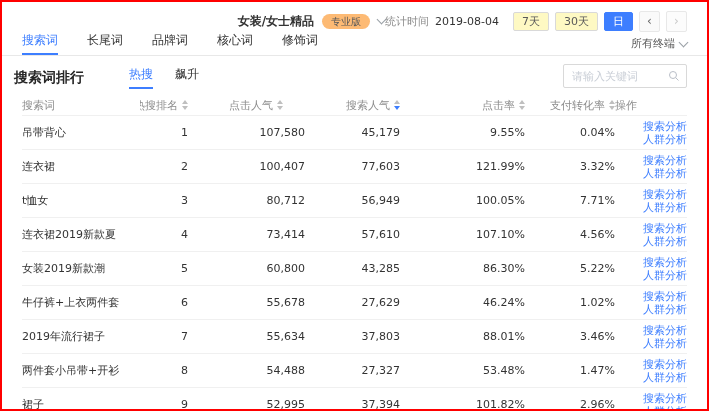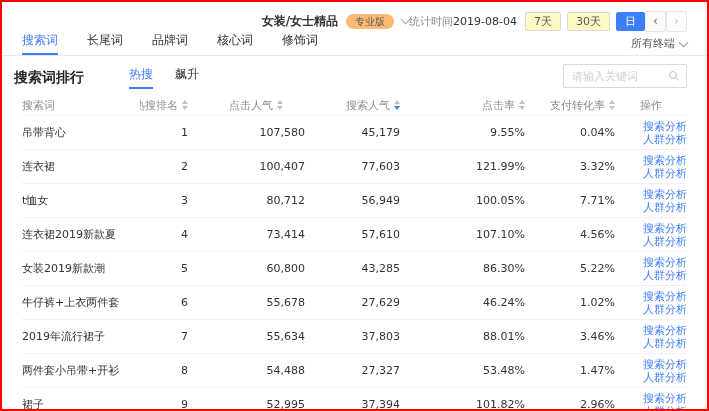--- a/index.html
+++ b/index.html
@@ -10,21 +10,21 @@
   }
   
   .topbar{display:flex;align-items:center;justify-content:flex-end;
     padding:8px 20px 2px 20px;height:22px;}
   .topbar-left{display:flex;align-items:center;gap:8px;}
   .cat-title{font-size:12px;font-weight:bold;color:#333;white-space:nowrap;}
   .badge{font-size:10px;color:#595959;background:#fdba74;border-radius:9px;
     padding:1px 9px;line-height:13px;white-space:nowrap;}
   .chev{display:inline-block;width:6px;height:6px;border-right:1px solid #9aa0a6;
     border-bottom:1px solid #9aa0a6;transform:rotate(45deg);margin-bottom:3px;}
-  .topbar-right{display:flex;align-items:center;}
+  .topbar-right{display:flex;align-items:center;gap:6px;}
   .stat-label{font-size:11px;color:#8c8c8c;white-space:nowrap;}
   .stat-date{font-size:11px;color:#333;margin-right:8px;white-space:nowrap;}
   .range-btn{font-size:11px;color:#595959;background:#fef9c3;border:1px solid #d9d9d9;
     border-radius:2px;padding:2px 8px;line-height:13px;cursor:pointer;white-space:nowrap;}
   .range-btn.active{background:#3d7eff;border-color:#3d7eff;color:#fff;}
   .pager-btn{width:19px;height:19px;border:1px solid #e8e8e8;background:#fafafa;
     border-radius:2px;display:flex;align-items:center;justify-content:center;
     font-size:12px;color:#666;cursor:pointer;}
   .pager-btn.disabled{color:#c8c8c8;background:#fcfcfc;}
   
@@ -54,21 +54,21 @@
   .trow{display:flex;align-items:center;height:33px;border-bottom:1px solid #f0f0f0;}
   .trow.thead{height:20px;border-bottom:1px solid #f0f0f0;}
   .cell{font-size:11px;white-space:nowrap;overflow:hidden;}
   .thead .cell{color:#8c8c8c;display:flex;align-items:center;}
   .c0{width:118px;text-align:left;}
   .c1{width:48px;text-align:right;justify-content:flex-end;}
   .c2{width:117px;text-align:right;justify-content:flex-end;}
   .c3{width:95px;text-align:right;justify-content:flex-end;}
   .c4{width:125px;text-align:right;justify-content:flex-end;}
   .c5{width:90px;text-align:right;justify-content:flex-end;}
-  .c6{flex:1;text-align:right;justify-content:center;}
+  .c6{flex:1;text-align:right;justify-content:flex-start;}
   .sort{display:inline-flex;flex-direction:column;margin-left:4px;}
   .tri{width:0;height:0;border-left:3px solid transparent;border-right:3px solid transparent;}
   .tri.up{border-bottom:4px solid #bfbfbf;margin-bottom:2px;}
   .tri.down{border-top:4px solid #bfbfbf;}
   .tri.down.on{border-top-color:#3d7eff;}
   .actions{display:flex;flex-direction:column;align-items:flex-end;line-height:13px;}
   .link{font-size:11px;color:#3d7eff;cursor:pointer;text-decoration:none;white-space:nowrap;}
 </style>
 </head>
 <body>

